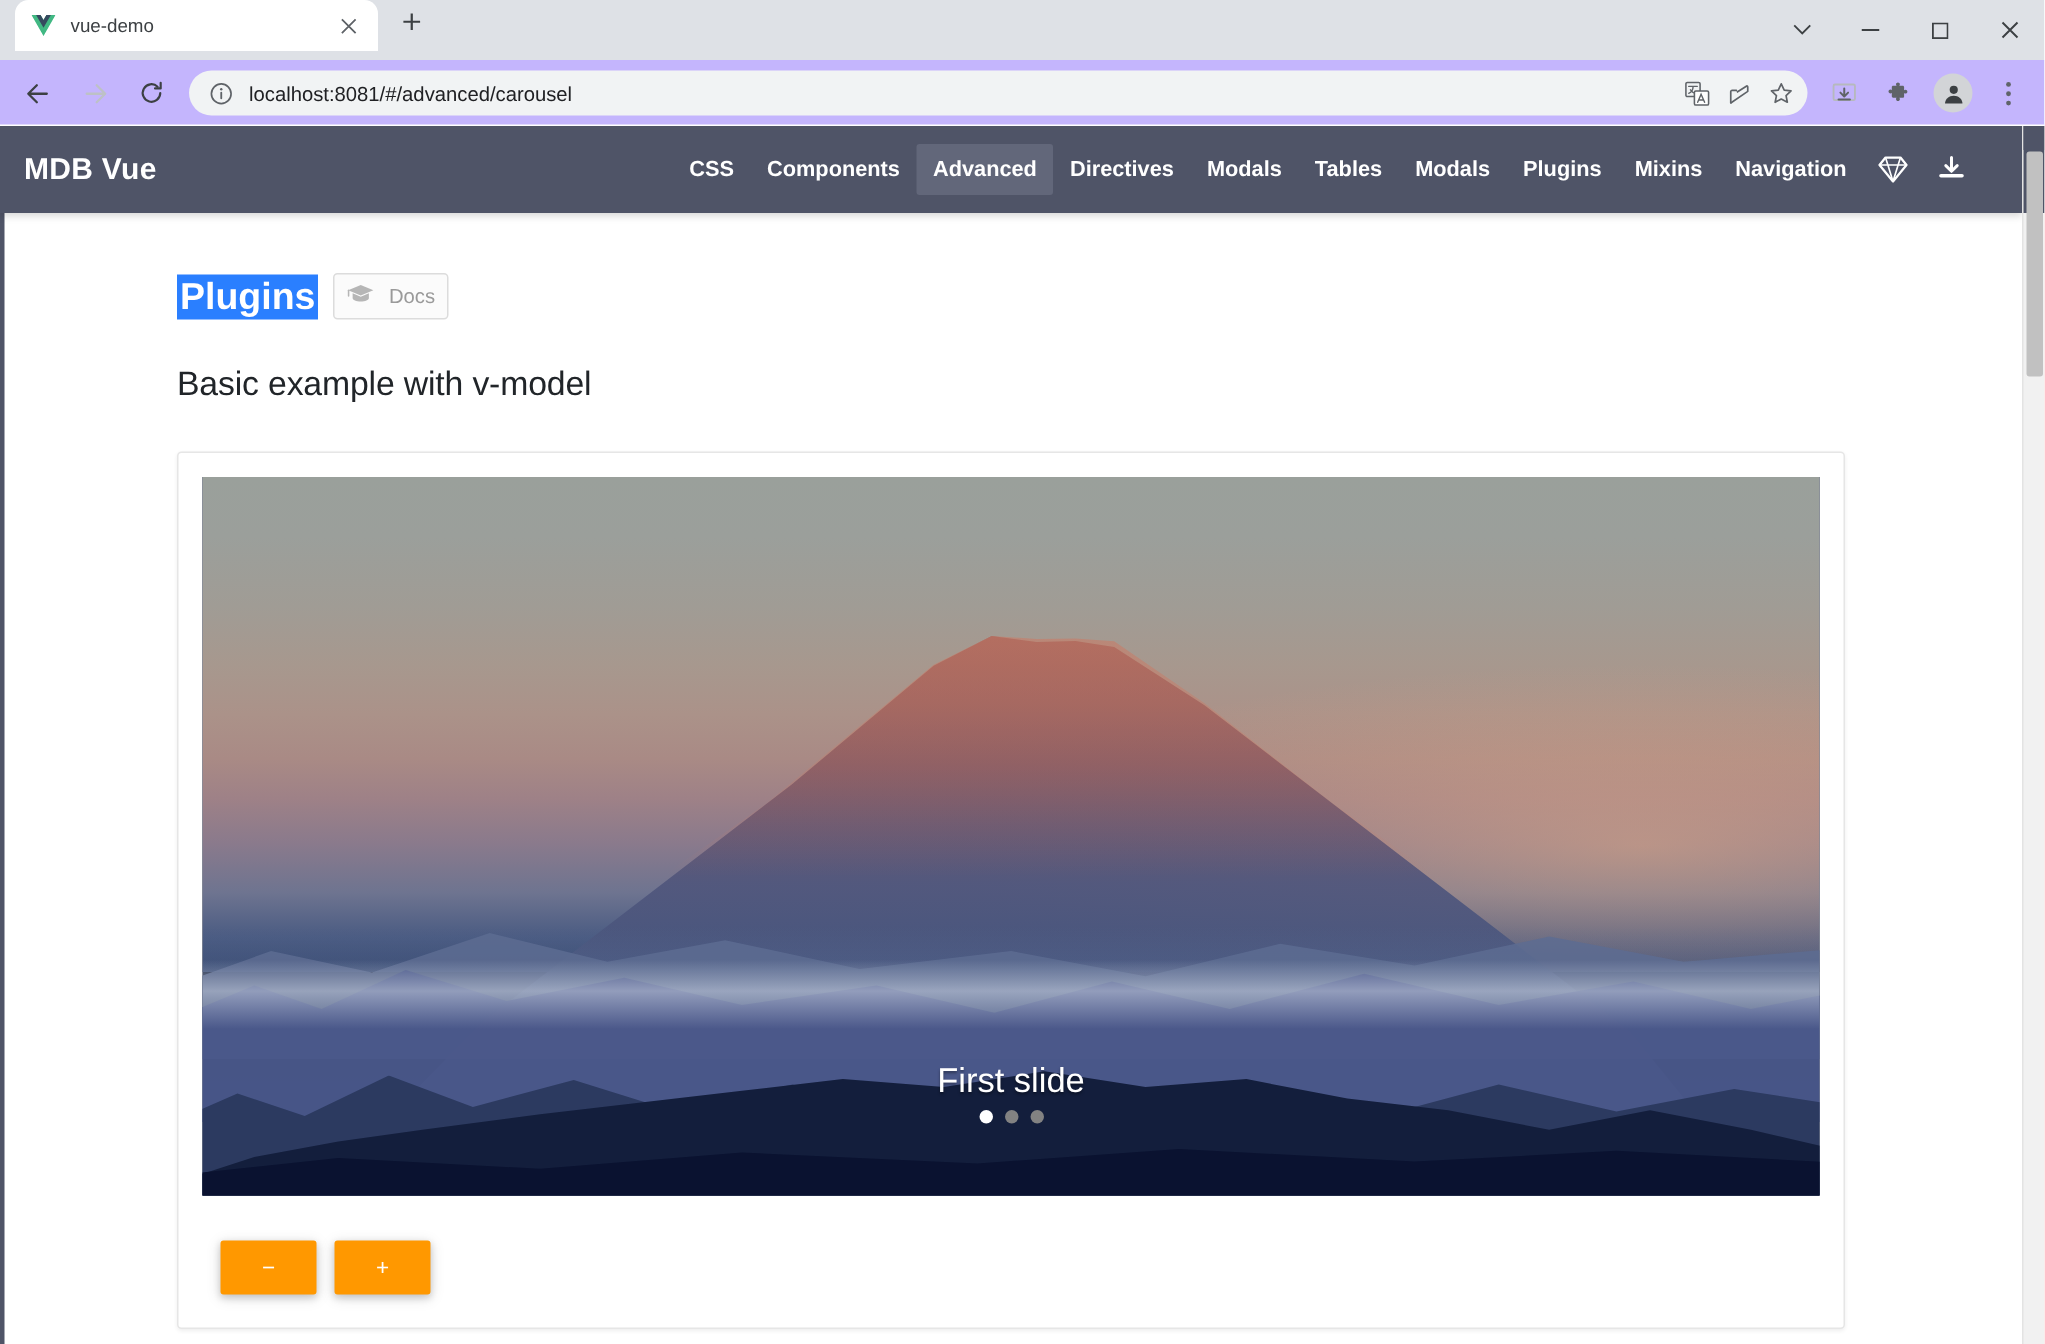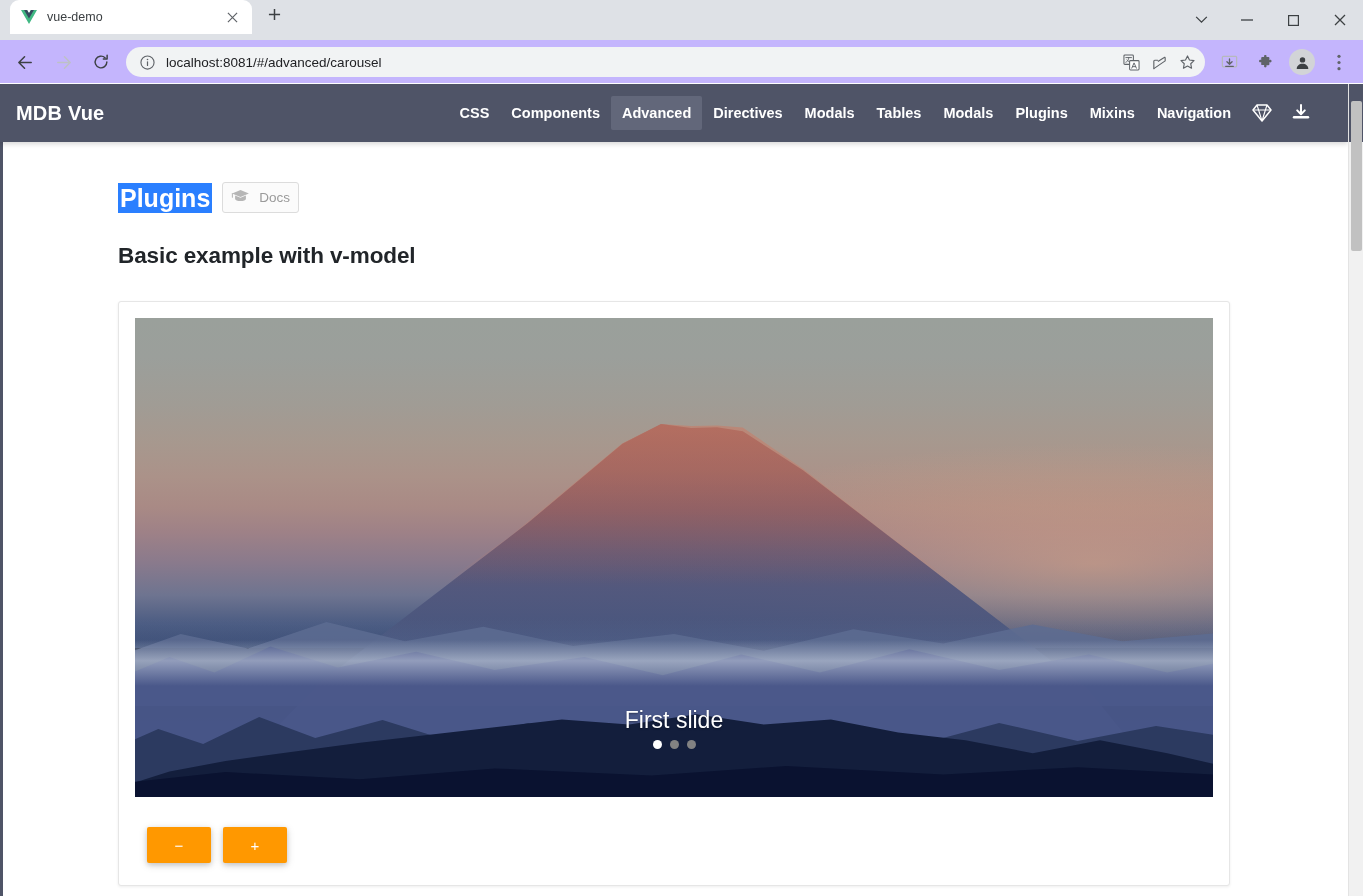--- a/index.html
+++ b/index.html
@@ -87,21 +87,21 @@
   .title-row { display: flex; align-items: center; gap: 10px; margin-bottom: 30px; }
   .page-title {
     font-size: 25px; font-weight: bold; color: #ffffff; background: #2a7fff;
     line-height: 1.12; padding: 1px 2px;
   }
   .docs-btn {
     display: inline-flex; align-items: center; gap: 9px;
     border: 1px solid #dcdcdc; border-radius: 3px; background: #fbfbfb;
     padding: 6px 8px; color: #9a9a9a; font-size: 13.5px;
   }
-  .section-title { font-size: 22.5px; font-weight: bold; color: #212529; margin-bottom: 32px; letter-spacing: -.1px;}
+  .section-title { font-size: 22.5px; font-weight: normal; color: #212529; margin-bottom: 32px; letter-spacing: -.1px;}
 
   .card {
     margin-left: 0; width: 1112px; background: #fff;
     border: 1px solid #e6e6e6; border-radius: 3px;
     box-shadow: 0 1px 3px rgba(0,0,0,.07);
     padding: 16px 16px 22px 16px;
   }
 
   
   .carousel { position: relative; width: 1078px; height: 479px; overflow: hidden; background: #0d1730; }

